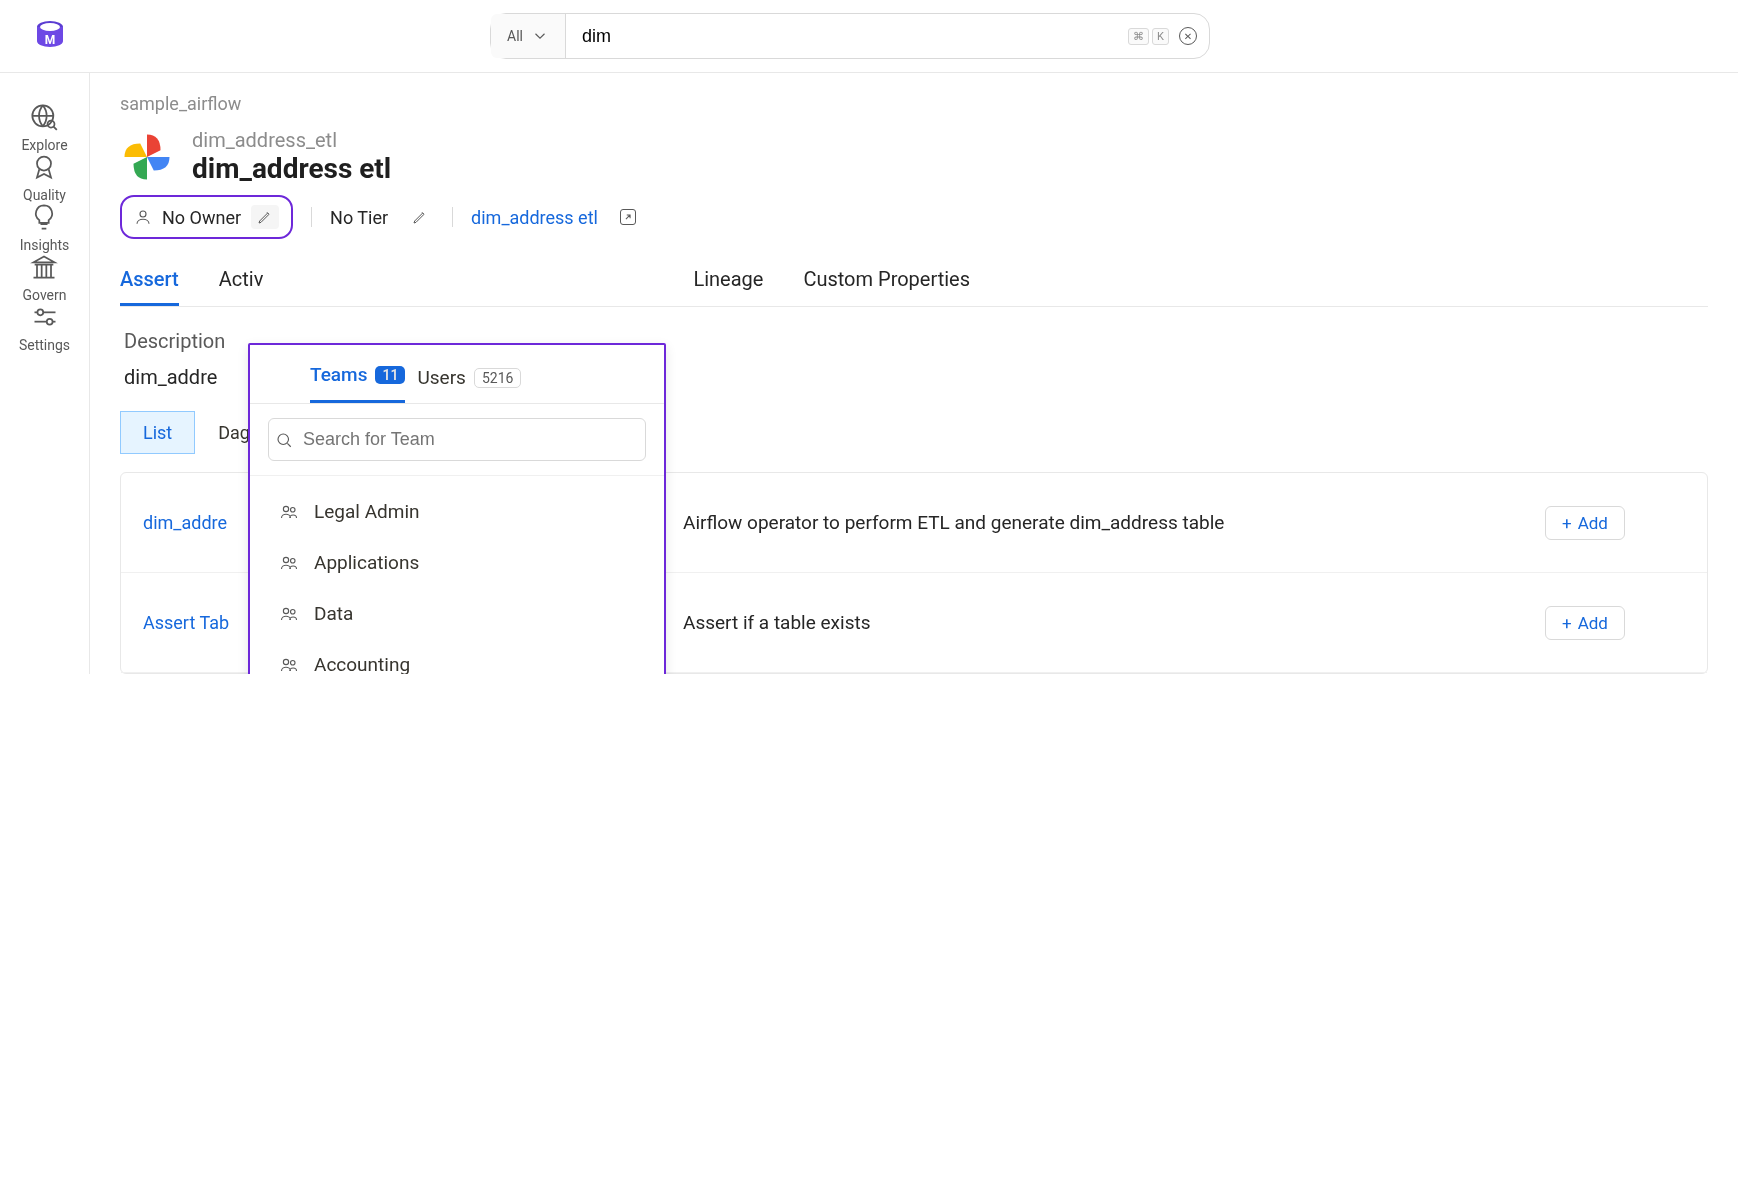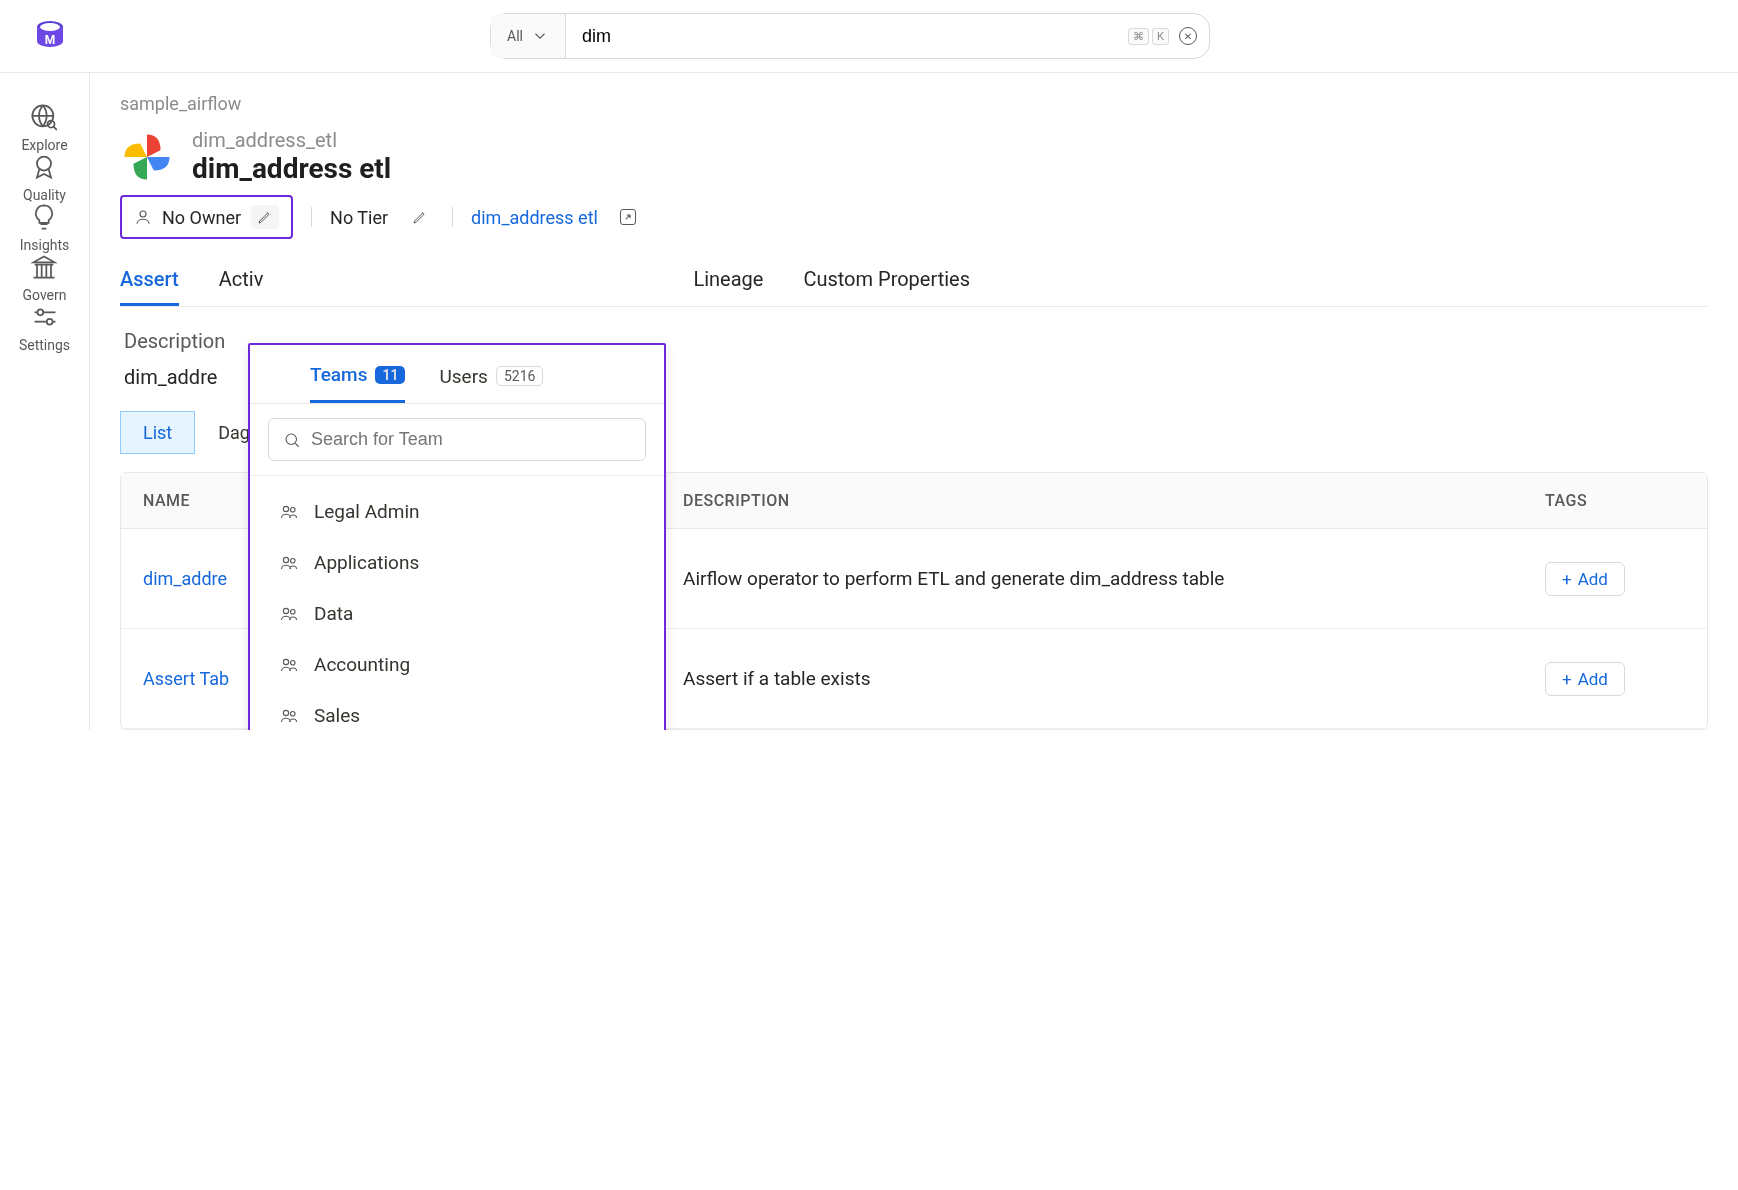--- a/index.html
+++ b/index.html
@@ -147,21 +147,21 @@
       margin-top: 8px;
       font-size: 18px;
       color: #262626;
     }
     .owner-box {
       display: flex;
       align-items: center;
       gap: 10px;
       border: 2px solid #6d28d9;
       padding: 8px 12px;
-      border-radius: 4px;
+      border-radius: 14px;
     }
     .edit-btn {
       background: #f5f5f5;
       border-radius: 4px;
       padding: 4px 6px;
       display: flex;
       align-items: center;
       justify-content: center;
       cursor: pointer;
     }
@@ -270,25 +270,25 @@
       left: 158px;
       width: 418px;
       background: #fff;
       border: 2px solid #6d28d9;
       border-radius: 2px;
       z-index: 100;
       box-shadow: 0 4px 12px rgba(0,0,0,0.1);
     }
     .popover-tabs {
       display: flex;
-      gap: 34px;
+      gap: 12px;
       padding: 18px 60px 0 60px;
       border-bottom: 1px solid #e8e8e8;
       font-size: 19px;
-      align-items: center;
+      align-items: flex-end;
     }
     .popover-tab {
       display: flex;
       align-items: center;
       gap: 8px;
       padding-bottom: 14px;
       cursor: pointer;
     }
     .popover-tab.active {
       color: #1668dc;
@@ -314,21 +314,21 @@
     .popover-search-wrap {
       padding: 14px 18px;
       border-bottom: 1px solid #f0f0f0;
     }
     .popover-search {
       display: flex;
       align-items: center;
       gap: 10px;
       border: 1px solid #d9d9d9;
       border-radius: 6px;
-      padding: 10px 14px;
+      padding: 10px 6px;
       width: 100%;
     }
     .popover-search input {
       border: none;
       outline: none;
       font-size: 18px;
       color: #8c8c8c;
       flex: 1;
     }
     .team-list {
@@ -471,25 +471,20 @@
 
     <div class="section-label">Description</div>
     <div class="desc-text">dim_addre</div>
 
     <div class="inner-tabs">
       <div class="inner-tab active">List</div>
       <div class="inner-tab">Dag</div>
     </div>
 
     <div class="data-table">
-      <div class="table-header">
-        <div>NAME</div>
-        <div>DESCRIPTION</div>
-        <div>TAGS</div>
-      </div>
       <div class="table-row">
         <div class="row-name">dim_addre</div>
         <div class="row-desc">Airflow operator to perform ETL and generate dim_address table</div>
         <div class="add-btn">
           <span>+</span>
           <span>Add</span>
         </div>
       </div>
       <div class="table-row">
         <div class="row-name">Assert Tab</div>

